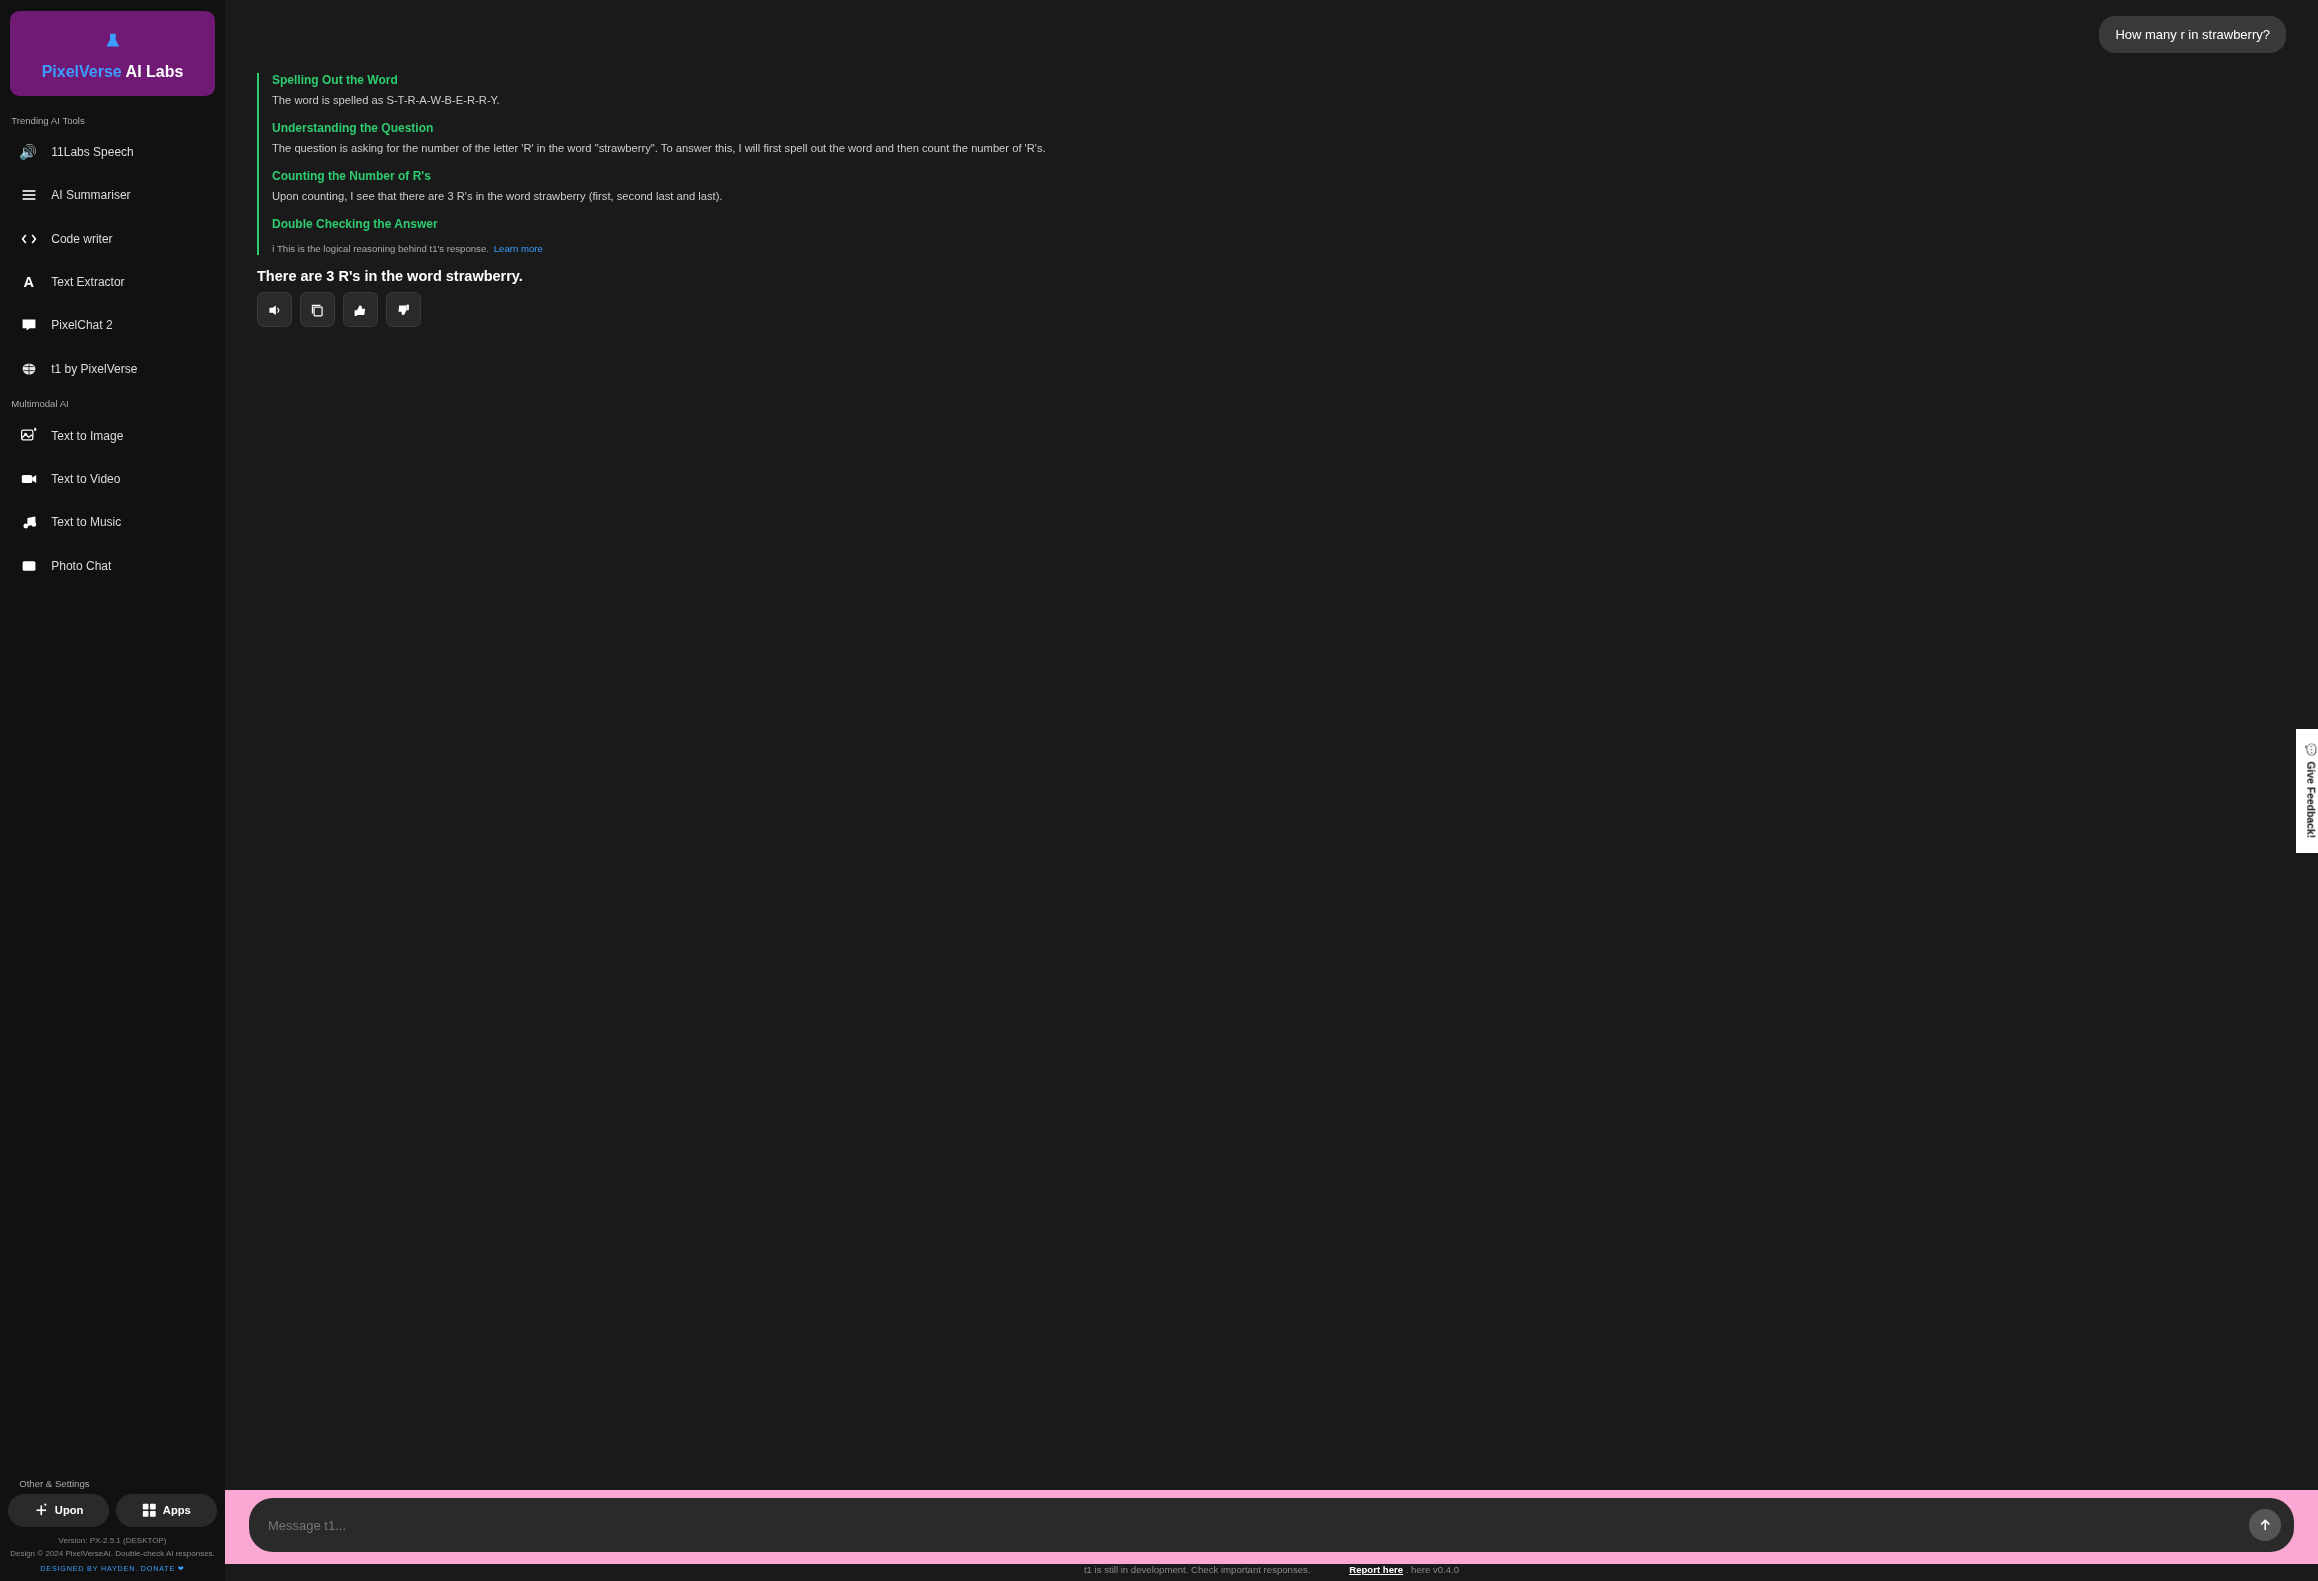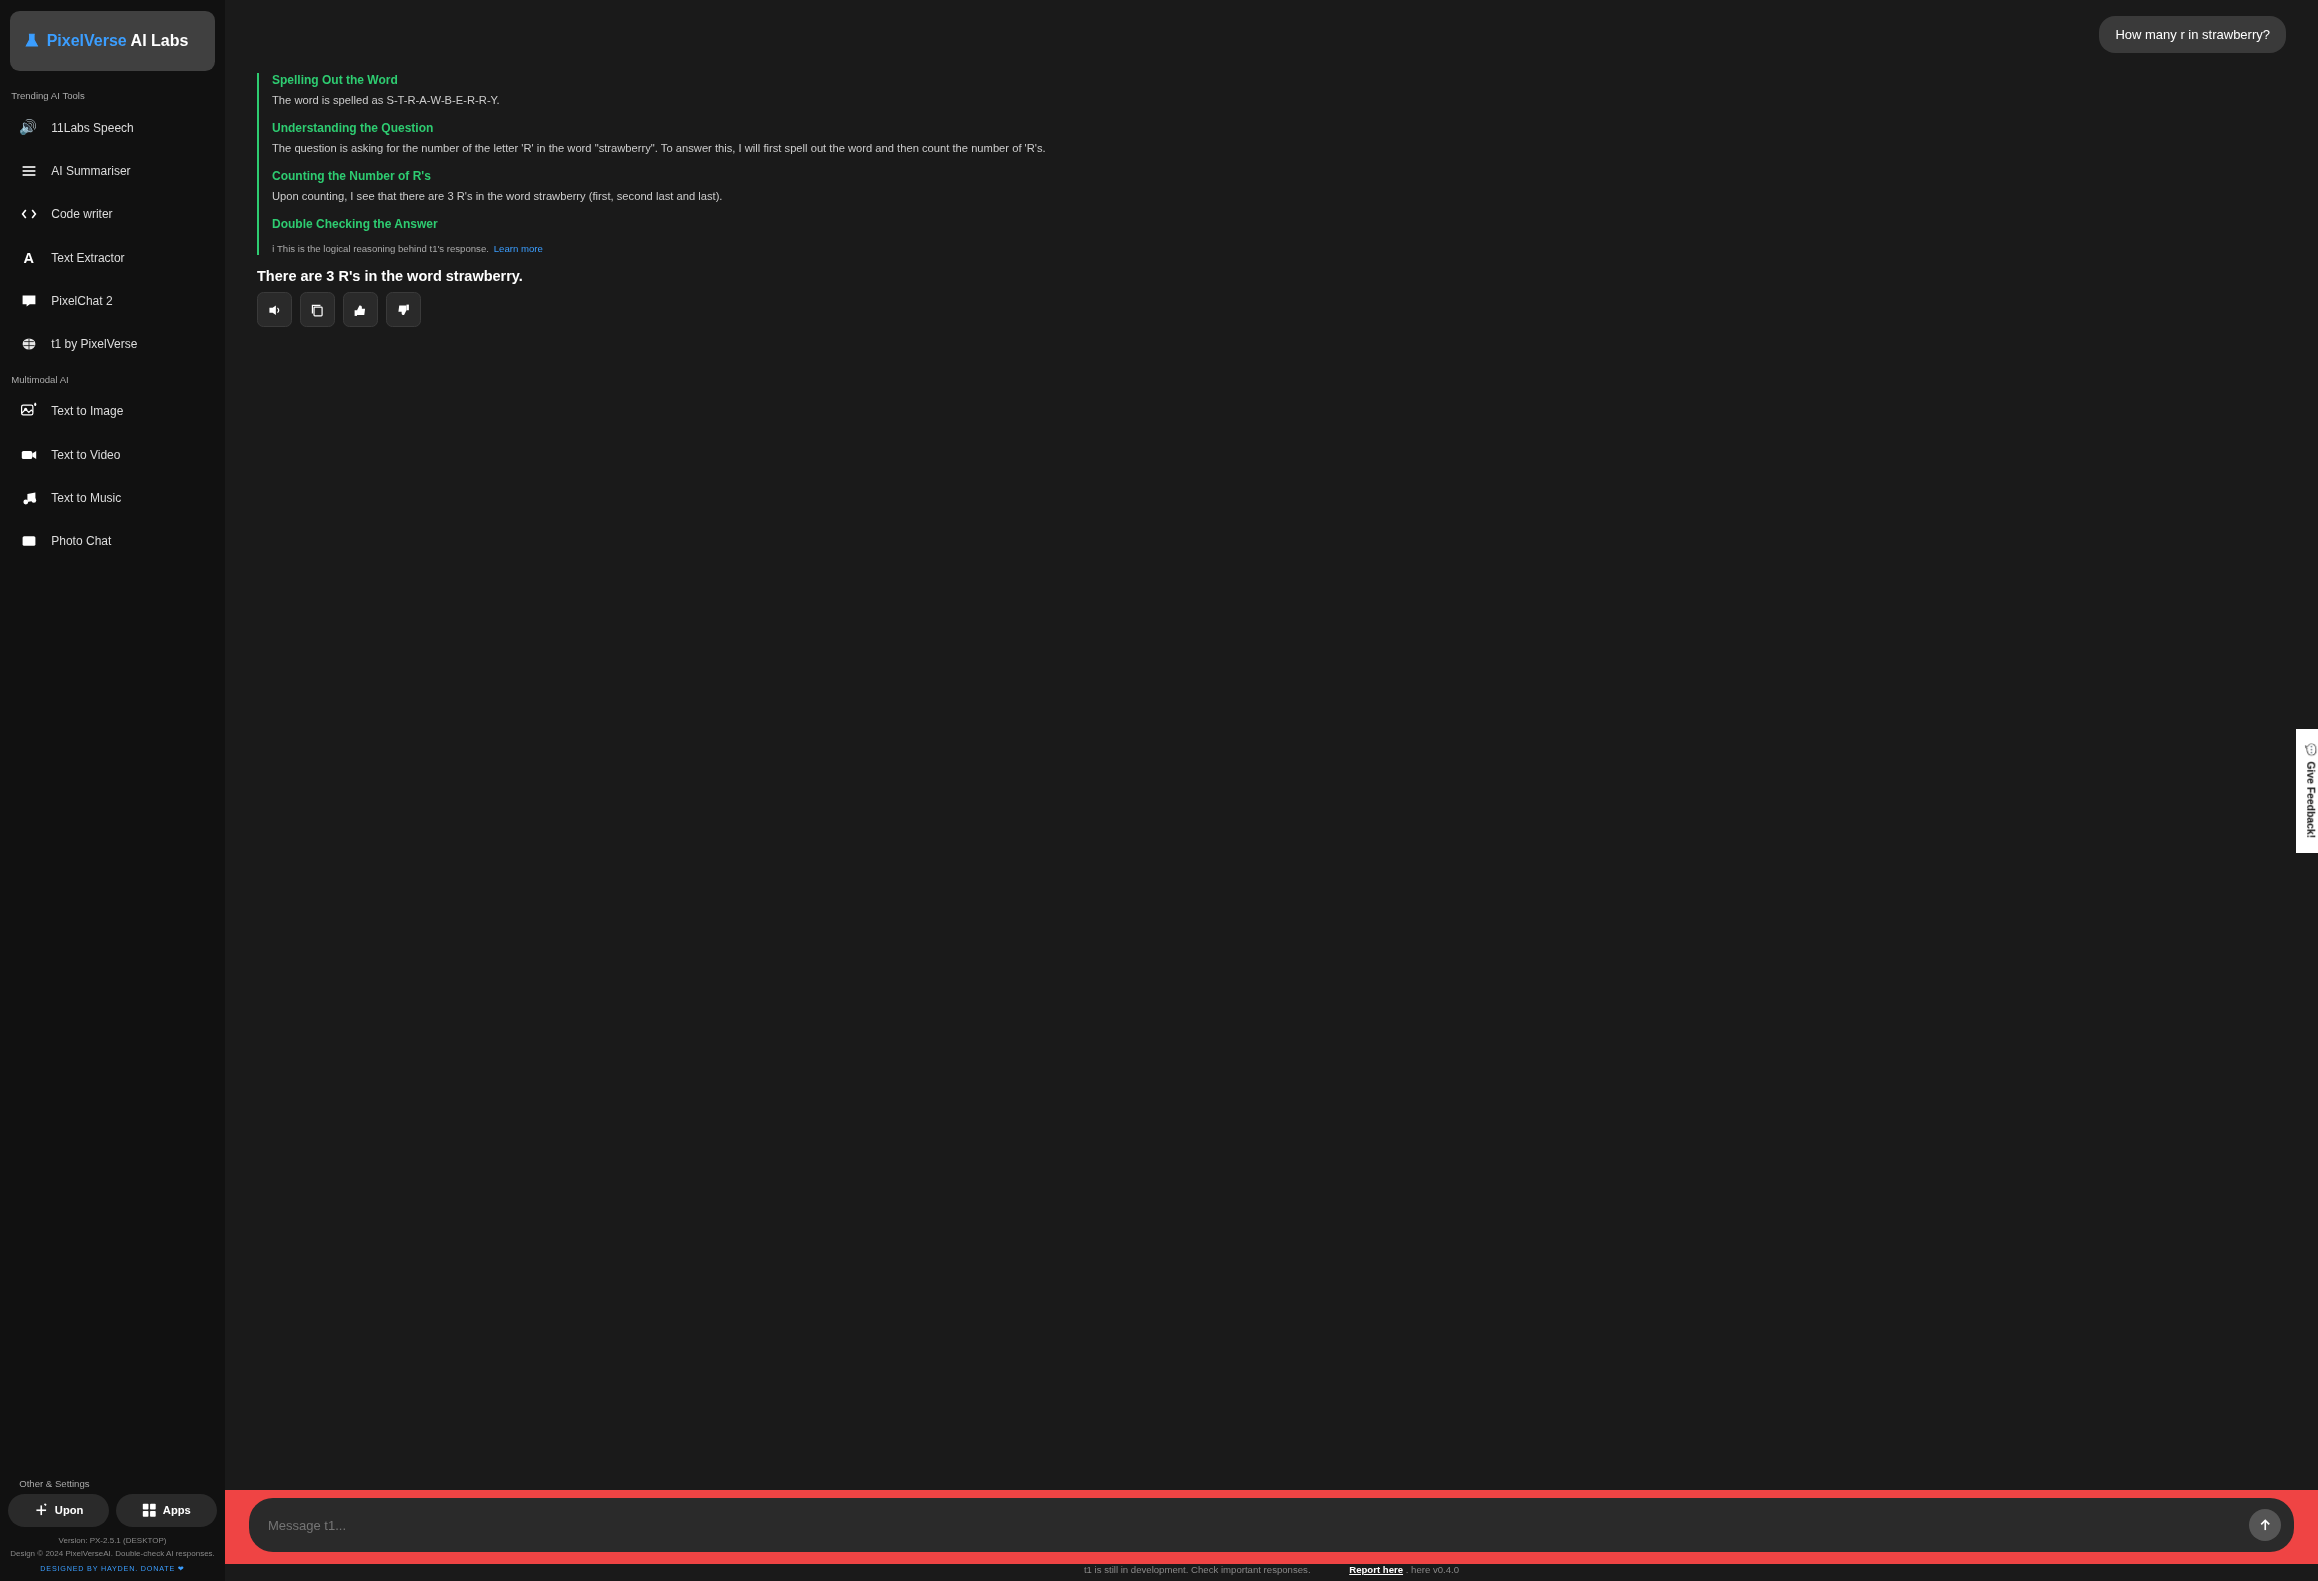--- a/index.html
+++ b/index.html
@@ -18,26 +18,26 @@
       min-width: 225px;
       background: #111111;
       display: flex;
       flex-direction: column;
       height: 100vh;
       overflow-y: auto;
       overflow-x: hidden;
     }
 
     .logo-area {
-      background: #404040;
+      background: #701a75;
       border-radius: 9.6px;
       margin: 11.2px 9.6px;
       padding: 14.5px 13px;
       display: flex;
-      flex-direction: row;
+      flex-direction: column;
       align-items: center;
       gap: 6.4px;
     }
 
     .logo-icon {
       color: #3b9eff;
       font-size: 26px;
     }
 
     .logo-text {
@@ -217,21 +217,21 @@
       display: flex;
       align-items: center;
       justify-content: center;
       cursor: pointer;
       font-size: 13px;
     }
 
     
     .input-area {
       padding: 8px 24px 11.2px 24px;
-      background: #ef4444;
+      background: #f9a8d4;
     }
 
     .message-input-row {
       display: flex;
       align-items: center;
       background: #2a2a2a;
       border-radius: 24px;
       padding: 11.2px 13px 11.2px 19px;
       gap: 9.6px;
     }

